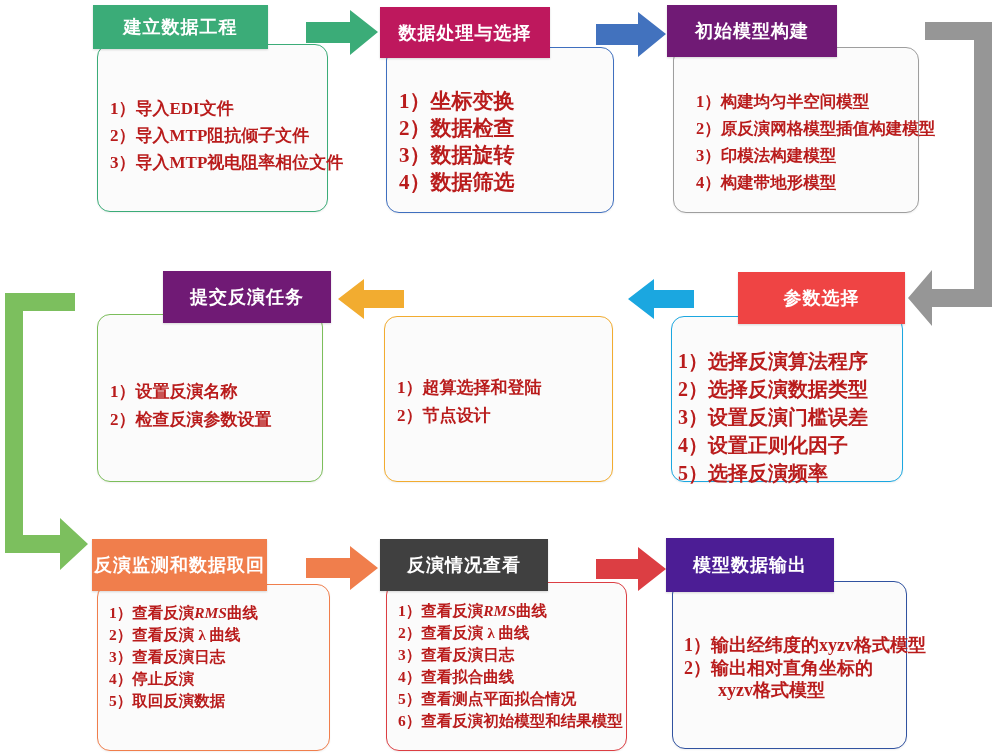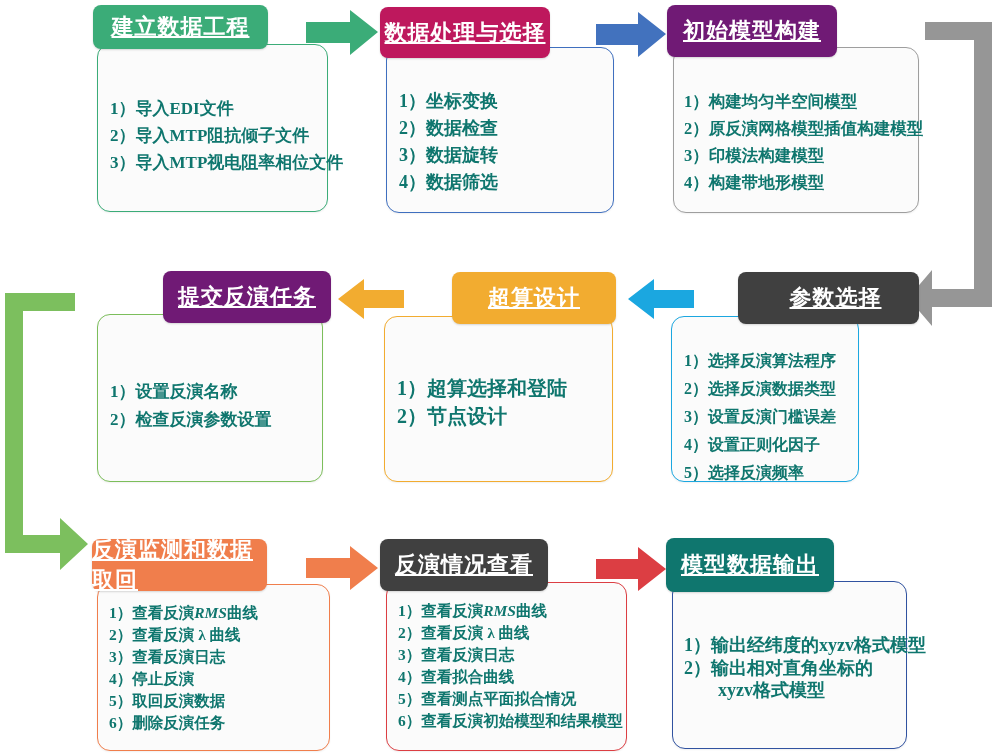--- a/index.html
+++ b/index.html
@@ -1,38 +1,38 @@
 <!DOCTYPE html>
 <html><head>
 <meta charset="utf-8">
 <style>
   html,body{margin:0;padding:0;background:#ffffff;}
   .stage{position:relative;width:1000px;height:755px;background:#ffffff;overflow:hidden;
          font-family:"Liberation Sans",sans-serif;}
-  .hd{position:absolute;color:#fff;font-weight:bold;font-size:22px;letter-spacing:1px;
-      display:flex;align-items:center;justify-content:center;border-radius:8px;z-index:2;
-      box-shadow:0 1px 2px rgba(0,0,0,.15);font-family:"Liberation Sans",sans-serif;text-decoration:underline;}
+  .hd{position:absolute;color:#fff;font-weight:bold;font-size:18px;letter-spacing:1px;
+      display:flex;align-items:center;justify-content:center;border-radius:0;z-index:2;
+      box-shadow:0 1px 2px rgba(0,0,0,.15);font-family:"Liberation Sans",sans-serif;}
   .bd{position:absolute;background:#FBFBFB;border:1.6px solid #999;border-radius:13px;z-index:1;
-      box-sizing:border-box;color:#0f766e;font-weight:bold;
+      box-sizing:border-box;color:#b91c1c;font-weight:bold;
       font-family:"Liberation Serif",serif;box-shadow:0 1px 2px rgba(0,0,0,.06);}
   .li{white-space:nowrap;}
   .li i{font-style:italic;font-family:"Liberation Serif",serif;}
   .wrap{white-space:normal;padding-left:34px;text-indent:-34px;}
   .arr{position:absolute;z-index:0;}
 
   #n1h{left:93px;top:5px;width:175px;height:44px;}
   #n1b{left:97px;top:44px;width:231px;height:168px;padding:50px 6px 0 12px;font-size:17px;line-height:27px;}
   #n2h{left:380px;top:7px;width:170px;height:51px;}
-  #n2b{left:386px;top:47px;width:228px;height:166px;padding:40px 6px 0 12px;font-size:18px;line-height:27px;}
+  #n2b{left:386px;top:47px;width:228px;height:166px;padding:40px 6px 0 12px;font-size:21px;line-height:27px;}
   #n3h{left:667px;top:5px;width:170px;height:52px;}
-  #n3b{left:673px;top:47px;width:246px;height:166px;padding:40px 4px 0 10px;font-size:16.5px;line-height:27px;}
+  #n3b{left:673px;top:47px;width:246px;height:166px;padding:40px 4px 0 22px;font-size:16.5px;line-height:27px;}
   #n4h{left:738px;top:272px;width:167px;height:52px;}
-  #n4b{left:671px;top:316px;width:188px;height:166px;padding:30px 6px 0 12px;font-size:16px;line-height:28px;}
+  #n4b{left:671px;top:316px;width:232px;height:166px;padding:30px 6px 0 6px;font-size:20px;line-height:28px;}
   #n5h{left:452px;top:272px;width:164px;height:52px;}
-  #n5b{left:384px;top:316px;width:229px;height:166px;padding:57px 6px 0 12px;font-size:20px;line-height:28px;}
+  #n5b{left:384px;top:316px;width:229px;height:166px;padding:57px 6px 0 12px;font-size:17px;line-height:28px;}
   #n6h{left:163px;top:271px;width:168px;height:52px;}
   #n6b{left:97px;top:314px;width:226px;height:168px;padding:63px 6px 0 12px;font-size:17px;line-height:28px;}
   #n7h{left:92px;top:539px;width:175px;height:52px;}
   #n7b{left:97px;top:584px;width:233px;height:167px;padding:17px 4px 0 11px;font-size:15.5px;line-height:22px;}
   #n8h{left:380px;top:539px;width:168px;height:52px;}
   #n8b{left:386px;top:582px;width:241px;height:169px;padding:17px 4px 0 11px;font-size:15.5px;line-height:22px;}
   #n9h{left:666px;top:538px;width:168px;height:54px;}
   #n9b{left:672px;top:581px;width:235px;height:168px;padding:52px 4px 0 11px;font-size:18px;line-height:22.5px;}
 
   #a1{left:306px;top:10px;}
@@ -72,59 +72,57 @@
   </div>
   <div class="hd" id="n3h" style="background-color: #701a75;">初始模型构建</div>
 
   <div class="bd" id="n4b" style="border-color: rgb(27, 167, 224);">
     <div class="li">1）选择反演算法程序</div>
     <div class="li">2）选择反演数据类型</div>
     <div class="li">3）设置反演门槛误差</div>
     <div class="li">4）设置正则化因子</div>
     <div class="li">5）选择反演频率</div>
   </div>
-  <div class="hd" id="n4h" style="background-color: #404040; padding-left: 14px;">参数选择</div>
+  <div class="hd" id="n4h" style="background-color: #ef4444;">参数选择</div>
 
   <div class="bd" id="n5b" style="border-color: rgb(242, 172, 48);">
     <div class="li">1）超算选择和登陆</div>
     <div class="li">2）节点设计</div>
   </div>
-  <div class="hd" id="n5h" style="background-color: rgb(242, 172, 48);">超算设计</div>
 
   <div class="bd" id="n6b" style="border-color: rgb(124, 190, 91);">
     <div class="li">1）设置反演名称</div>
     <div class="li">2）检查反演参数设置</div>
   </div>
   <div class="hd" id="n6h" style="background-color: #701a75;">提交反演任务</div>
 
   <div class="bd" id="n7b" style="border-color: rgb(240, 126, 76);">
     <div class="li"><span>1）查看反演</span><i>RMS</i><span>曲线</span></div>
     <div class="li"><span>2）查看反演 λ 曲线</span></div>
     <div class="li"><span>3）查看反演日志</span></div>
     <div class="li"><span>4）停止反演</span></div>
     <div class="li"><span>5）取回反演数据</span></div>
-    <div class="li"><span>6）删除反演任务</span></div>
   </div>
   <div class="hd" id="n7h" style="background-color: rgb(240, 126, 76);">反演监测和数据取回</div>
 
   <div class="bd" id="n8b" style="border-color: rgb(220, 62, 67);">
     <div class="li"><span>1）查看反演</span><i>RMS</i><span>曲线</span></div>
     <div class="li"><span>2）查看反演 λ 曲线</span></div>
     <div class="li"><span>3）查看反演日志</span></div>
     <div class="li"><span>4）查看拟合曲线</span></div>
     <div class="li"><span>5）查看测点平面拟合情况</span></div>
     <div class="li"><span>6）查看反演初始模型和结果模型</span></div>
   </div>
   <div class="hd" id="n8h" style="background-color: #404040;">反演情况查看</div>
 
   <div class="bd" id="n9b" style="border-color: rgb(48, 82, 160);">
     <div class="li">1）输出经纬度的xyzv格式模型</div>
     <div class="li wrap">2）输出相对直角坐标的xyzv格式模型</div>
   </div>
-  <div class="hd" id="n9h" style="background-color: #0f766e;">模型数据输出</div>
+  <div class="hd" id="n9h" style="background-color: #4c1d95;">模型数据输出</div>
 
   <svg class="arr" id="a1" width="72" height="45">
     <polygon points="0,12 44,12 44,0 72,22 44,45 44,33 0,33" style="fill: rgb(59, 172, 120);"></polygon>
   </svg>
   <svg class="arr" id="a2" width="70" height="45">
     <polygon points="0,12 42,12 42,0 70,22 42,45 42,33 0,33" style="fill: rgb(66, 114, 190);"></polygon>
   </svg>
   <svg class="arr" id="a3" width="100" height="320">
     <polygon points="25,7 92,7 92,292 32,292 32,311 8,283 32,255 32,274 74,274 74,25 25,25" style="fill: rgb(150, 150, 150);"></polygon>
   </svg>

